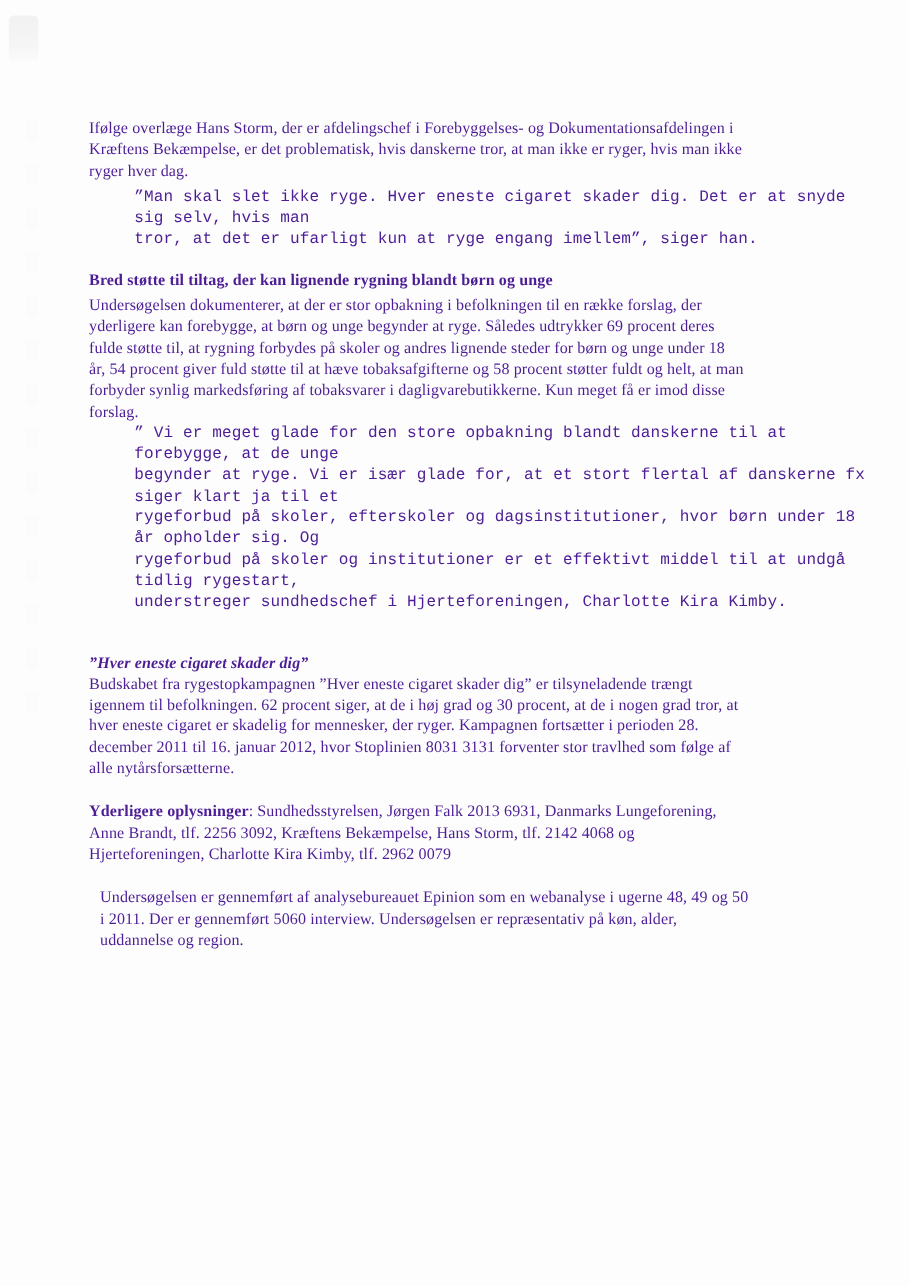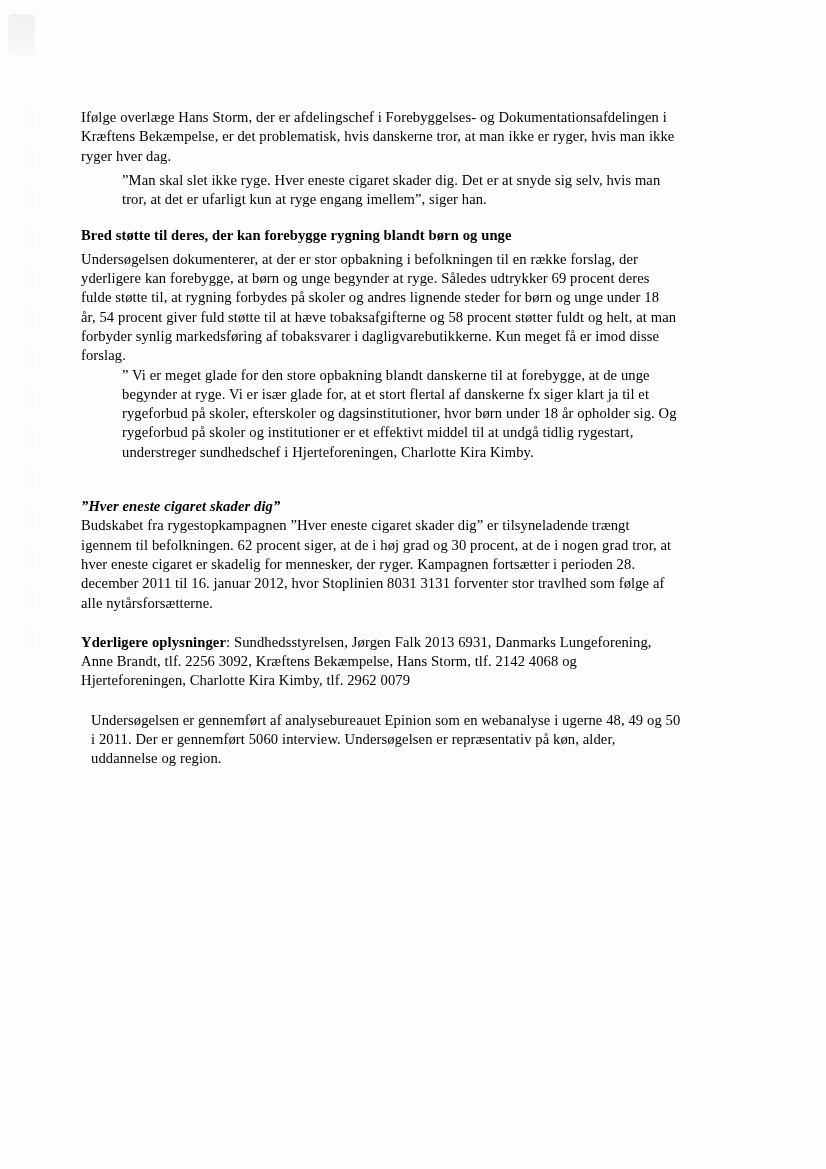--- a/index.html
+++ b/index.html
@@ -6,21 +6,21 @@
   body {
     width: 826px; height: 1169px;
     background: #ffffff;
     font-family: "Liberation Serif", "DejaVu Serif", serif;
   }
   .page {
     position: relative;
     width: 826px; height: 1169px;
     background: #fdfdfd;
     overflow: hidden;
-    color: #000000;
+    color: #4c1d95;
   }
   .scan-smudge {
     position: absolute;
     left: 8px; top: 14px;
     width: 27px; height: 42px;
     background: linear-gradient(180deg, #f1f1f1 0%, #f6f6f6 70%, #fbfbfb 100%);
     border-radius: 5px;
   }
   .scan-streak {
     position: absolute;
@@ -35,21 +35,21 @@
     width: 720px;
   }
   .para, .heading {
     margin: 0;
     font-size: 14.6px;
     line-height: 19.3px;
     white-space: pre-line;
     letter-spacing: 0.1px;
   }
   .heading { font-weight: bold; }
-  .quote { margin-left: 41px; }
+  .quote { margin-left: 41px; font-family: Liberation Mono, monospace; }
   .m-quote1   { margin-top: 5px; }
   .m-heading1 { margin-top: 17px; }
   .m-body1    { margin-top: 4px; }
   .m-quote2   { }
   .m-heading2 { margin-top: 35px; font-style: italic; }
   .m-body2    { }
   .m-contact  { margin-top: 20px; }
   .m-method   { margin-top: 20px; margin-left: 10px; }
   .contact-label { font-weight: bold; }
 </style>
@@ -63,21 +63,21 @@
 
   <div class="content">
 
     <p class="para">Ifølge overlæge Hans Storm, der er afdelingschef i Forebyggelses- og Dokumentationsafdelingen i
 Kræftens Bekæmpelse, er det problematisk, hvis danskerne tror, at man ikke er ryger, hvis man ikke
 ryger hver dag.</p>
 
     <p class="para quote m-quote1">”Man skal slet ikke ryge. Hver eneste cigaret skader dig. Det er at snyde sig selv, hvis man
 tror, at det er ufarligt kun at ryge engang imellem”, siger han.</p>
 
-    <p class="heading m-heading1">Bred støtte til deres, der kan forebygge rygning blandt børn og unge</p>
+    <p class="heading m-heading1">Bred støtte til tiltag, der kan lignende rygning blandt børn og unge</p>
 
     <p class="para m-body1">Undersøgelsen dokumenterer, at der er stor opbakning i befolkningen til en række forslag, der
 yderligere kan forebygge, at børn og unge begynder at ryge. Således udtrykker 69 procent deres
 fulde støtte til, at rygning forbydes på skoler og andres lignende steder for børn og unge under 18
 år, 54 procent giver fuld støtte til at hæve tobaksafgifterne og 58 procent støtter fuldt og helt, at man
 forbyder synlig markedsføring af tobaksvarer i dagligvarebutikkerne. Kun meget få er imod disse
 forslag.</p>
 
     <p class="para quote m-quote2">” Vi er meget glade for den store opbakning blandt danskerne til at forebygge, at de unge
 begynder at ryge. Vi er især glade for, at et stort flertal af danskerne fx siger klart ja til et

